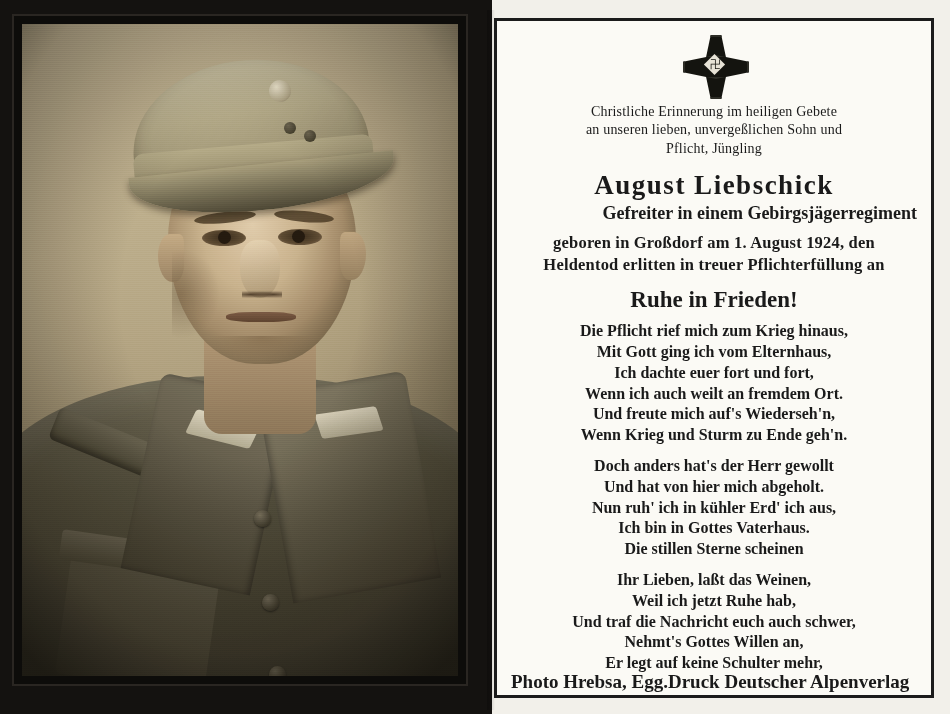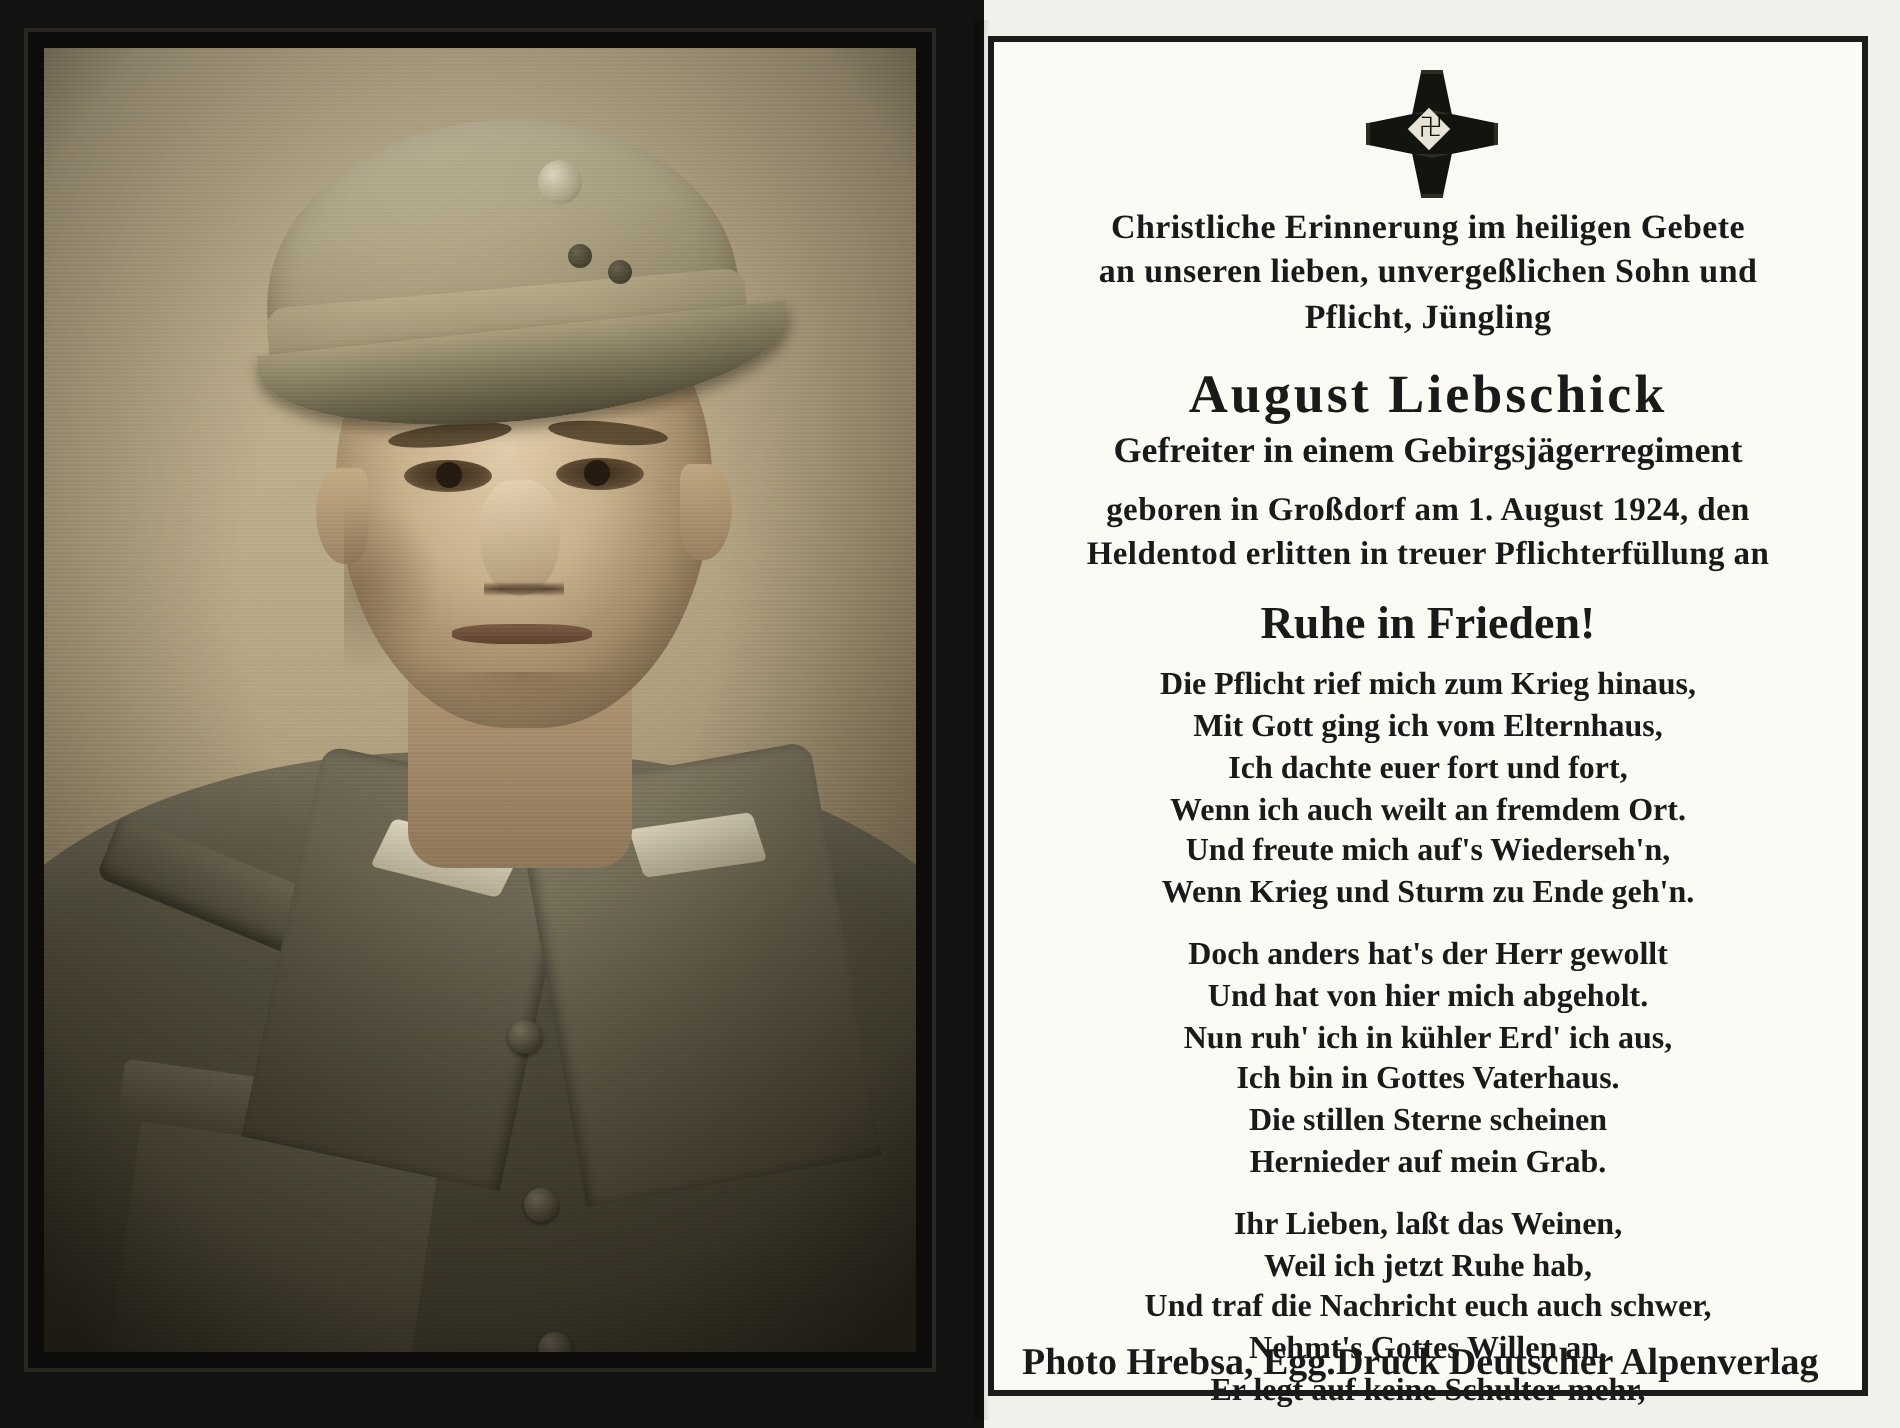--- a/index.html
+++ b/index.html
@@ -396,35 +396,36 @@
     color: #14140f;
     font-size: 11px;
     line-height: 9px;
   }
 
   .line {
     font-family: "Liberation Serif", serif;
     letter-spacing: 0.2px;
   }
   .intro {
-    font-size: 17px;
+    font-size: 14px;
     line-height: 1.32;
     margin: 2px 0 0 0;
-    font-weight: 700;
+    font-weight: 400;
   }
   .name {
     font-size: 27px;
     font-weight: 700;
     letter-spacing: 1.5px;
     margin: 12px 0 2px 0;
   }
   .rank {
     font-size: 18px;
     font-weight: 700;
     margin: 0 0 8px 0;
+    text-align: right;
   }
   .dates {
     font-size: 16.5px;
     line-height: 1.3;
     margin: 4px 0 0 0;
     font-weight: 600;
   }
   .rip {
     font-size: 23px;
     font-weight: 700;
@@ -543,21 +544,20 @@
         <div>Und freute mich auf's Wiederseh'n,</div>
         <div>Wenn Krieg und Sturm zu Ende geh'n.</div>
       </div>
 
       <div class="verse">
         <div>Doch anders hat's der Herr gewollt</div>
         <div>Und hat von hier mich abgeholt.</div>
         <div>Nun ruh' ich in kühler Erd' ich aus,</div>
         <div>Ich bin in Gottes Vaterhaus.</div>
         <div>Die stillen Sterne scheinen</div>
-        <div>Hernieder auf mein Grab.</div>
       </div>
 
       <div class="verse">
         <div>Ihr Lieben, laßt das Weinen,</div>
         <div>Weil ich jetzt Ruhe hab,</div>
         <div>Und traf die Nachricht euch auch schwer,</div>
         <div>Nehmt's Gottes Willen an,</div>
         <div>Er legt auf keine Schulter mehr,</div>
 
       </div>

